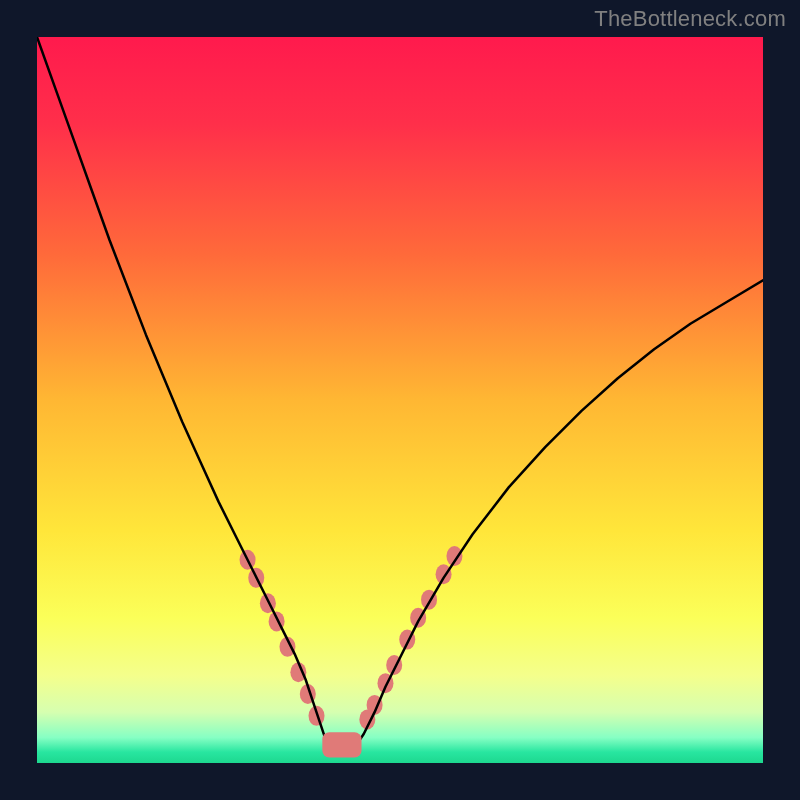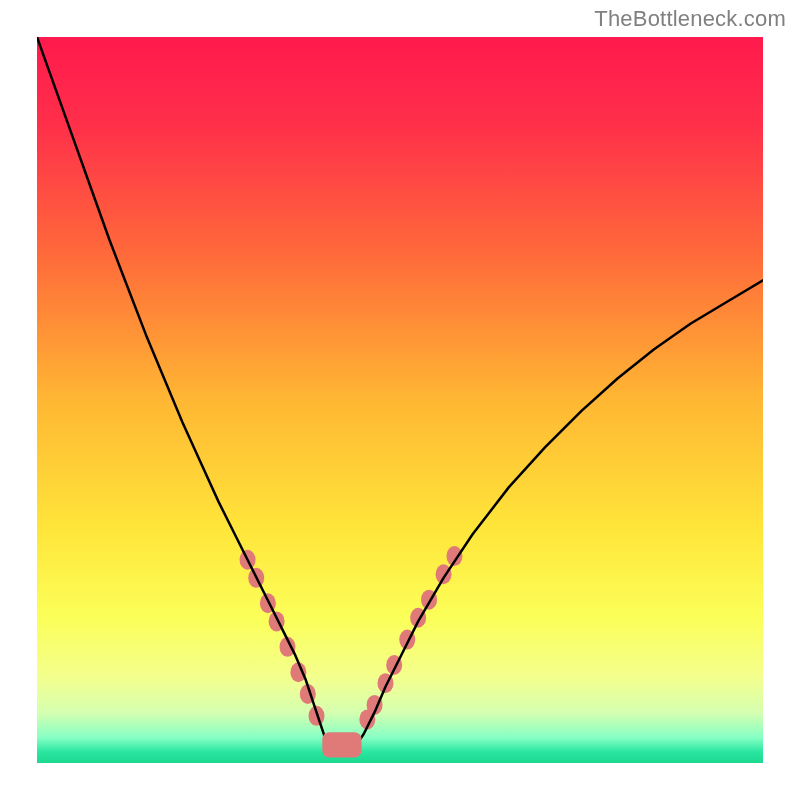--- a/index.html
+++ b/index.html
@@ -10,21 +10,21 @@
     background: #000;
     overflow: hidden;
     font-family: Arial, Helvetica, sans-serif;
   }
   .frame {
     position: absolute;
     left: 0;
     top: 0;
     width: 800px;
     height: 800px;
-    background: #ffffff;
+    background: #0f172a;
   }
   .plot {
     position: absolute;
     left: 37px;
     top: 37px;
     width: 726px;
     height: 726px;
     overflow: hidden;
   }
   .gradient {

